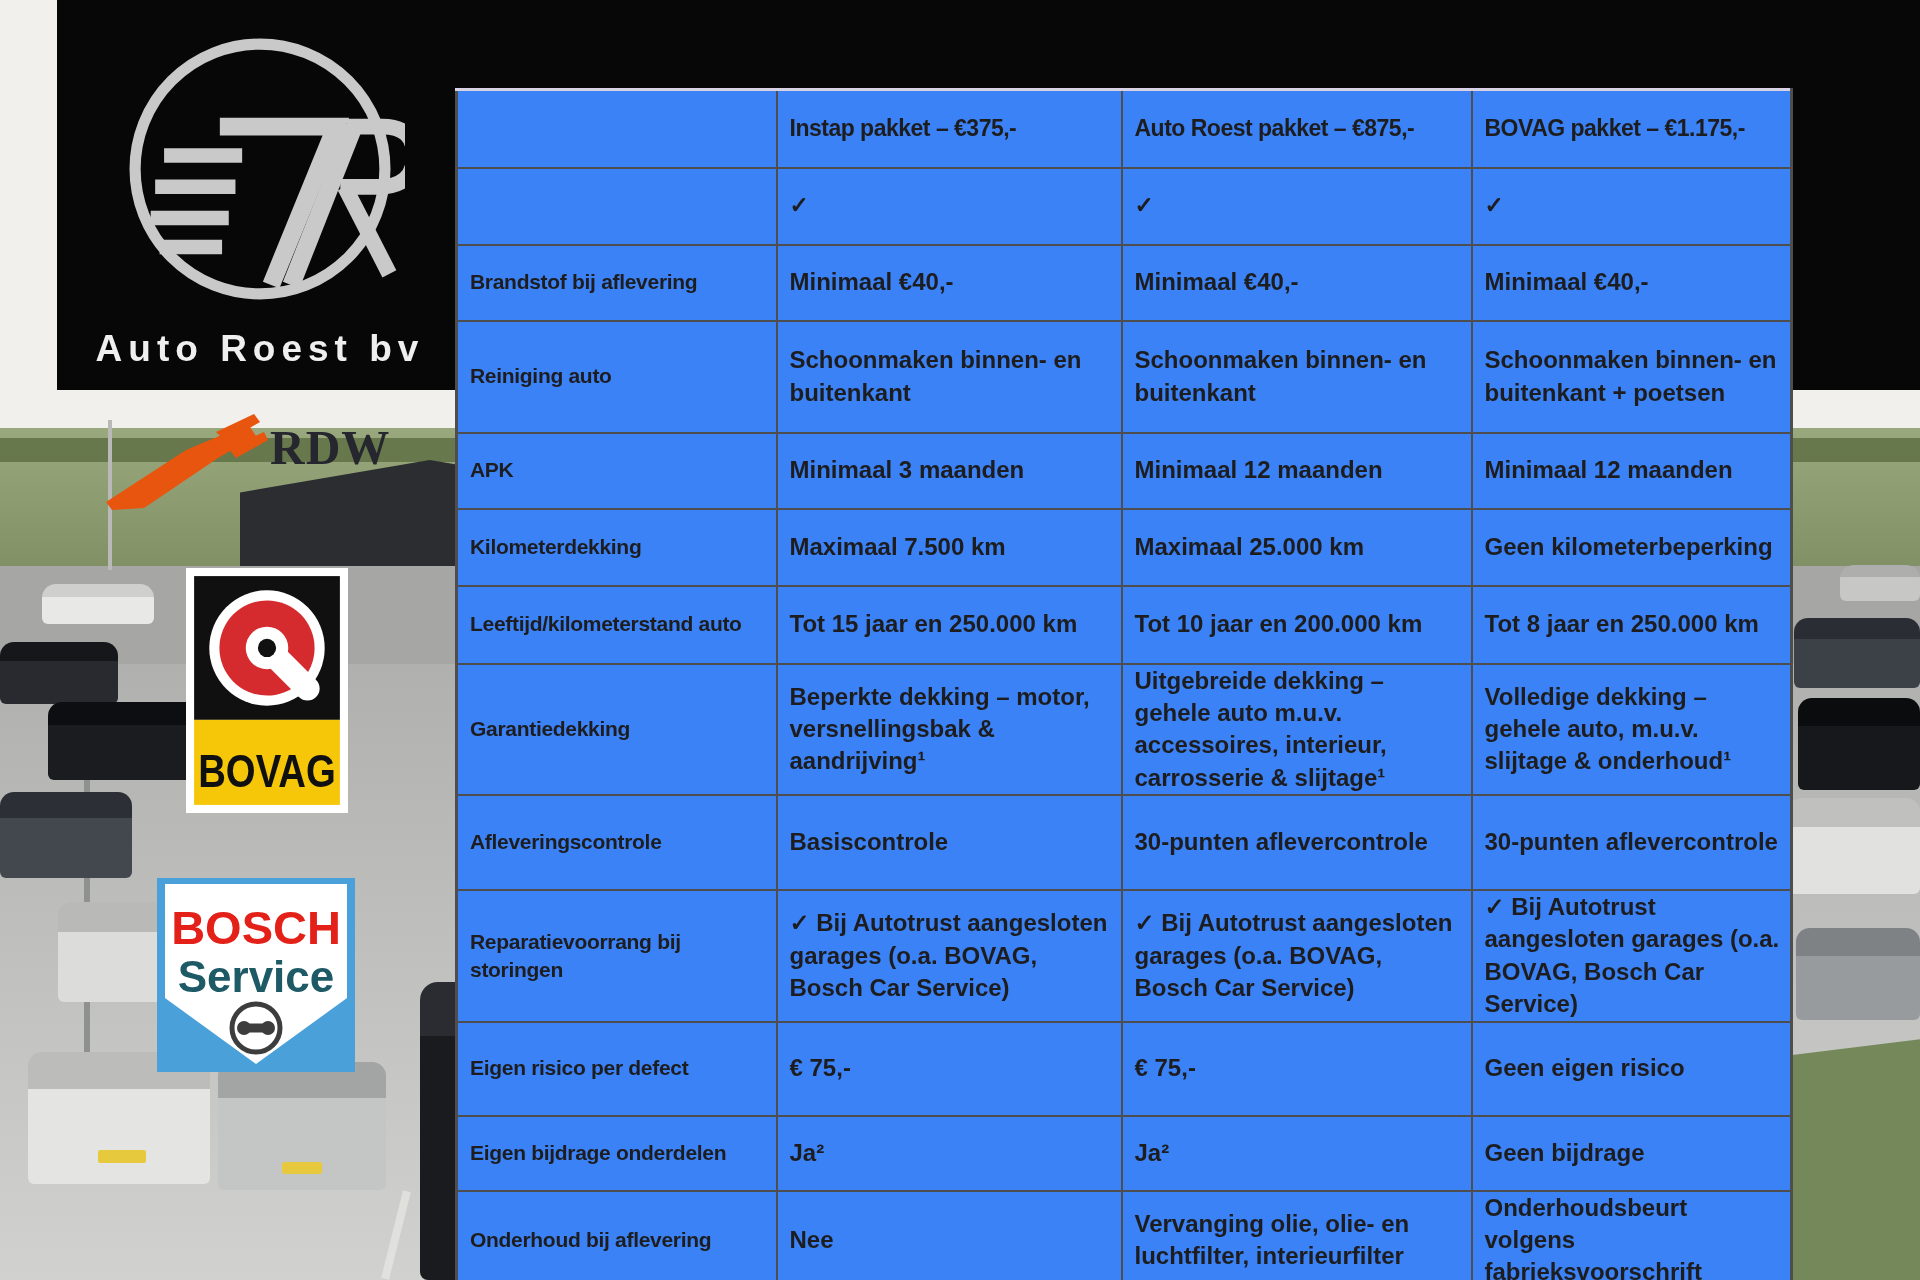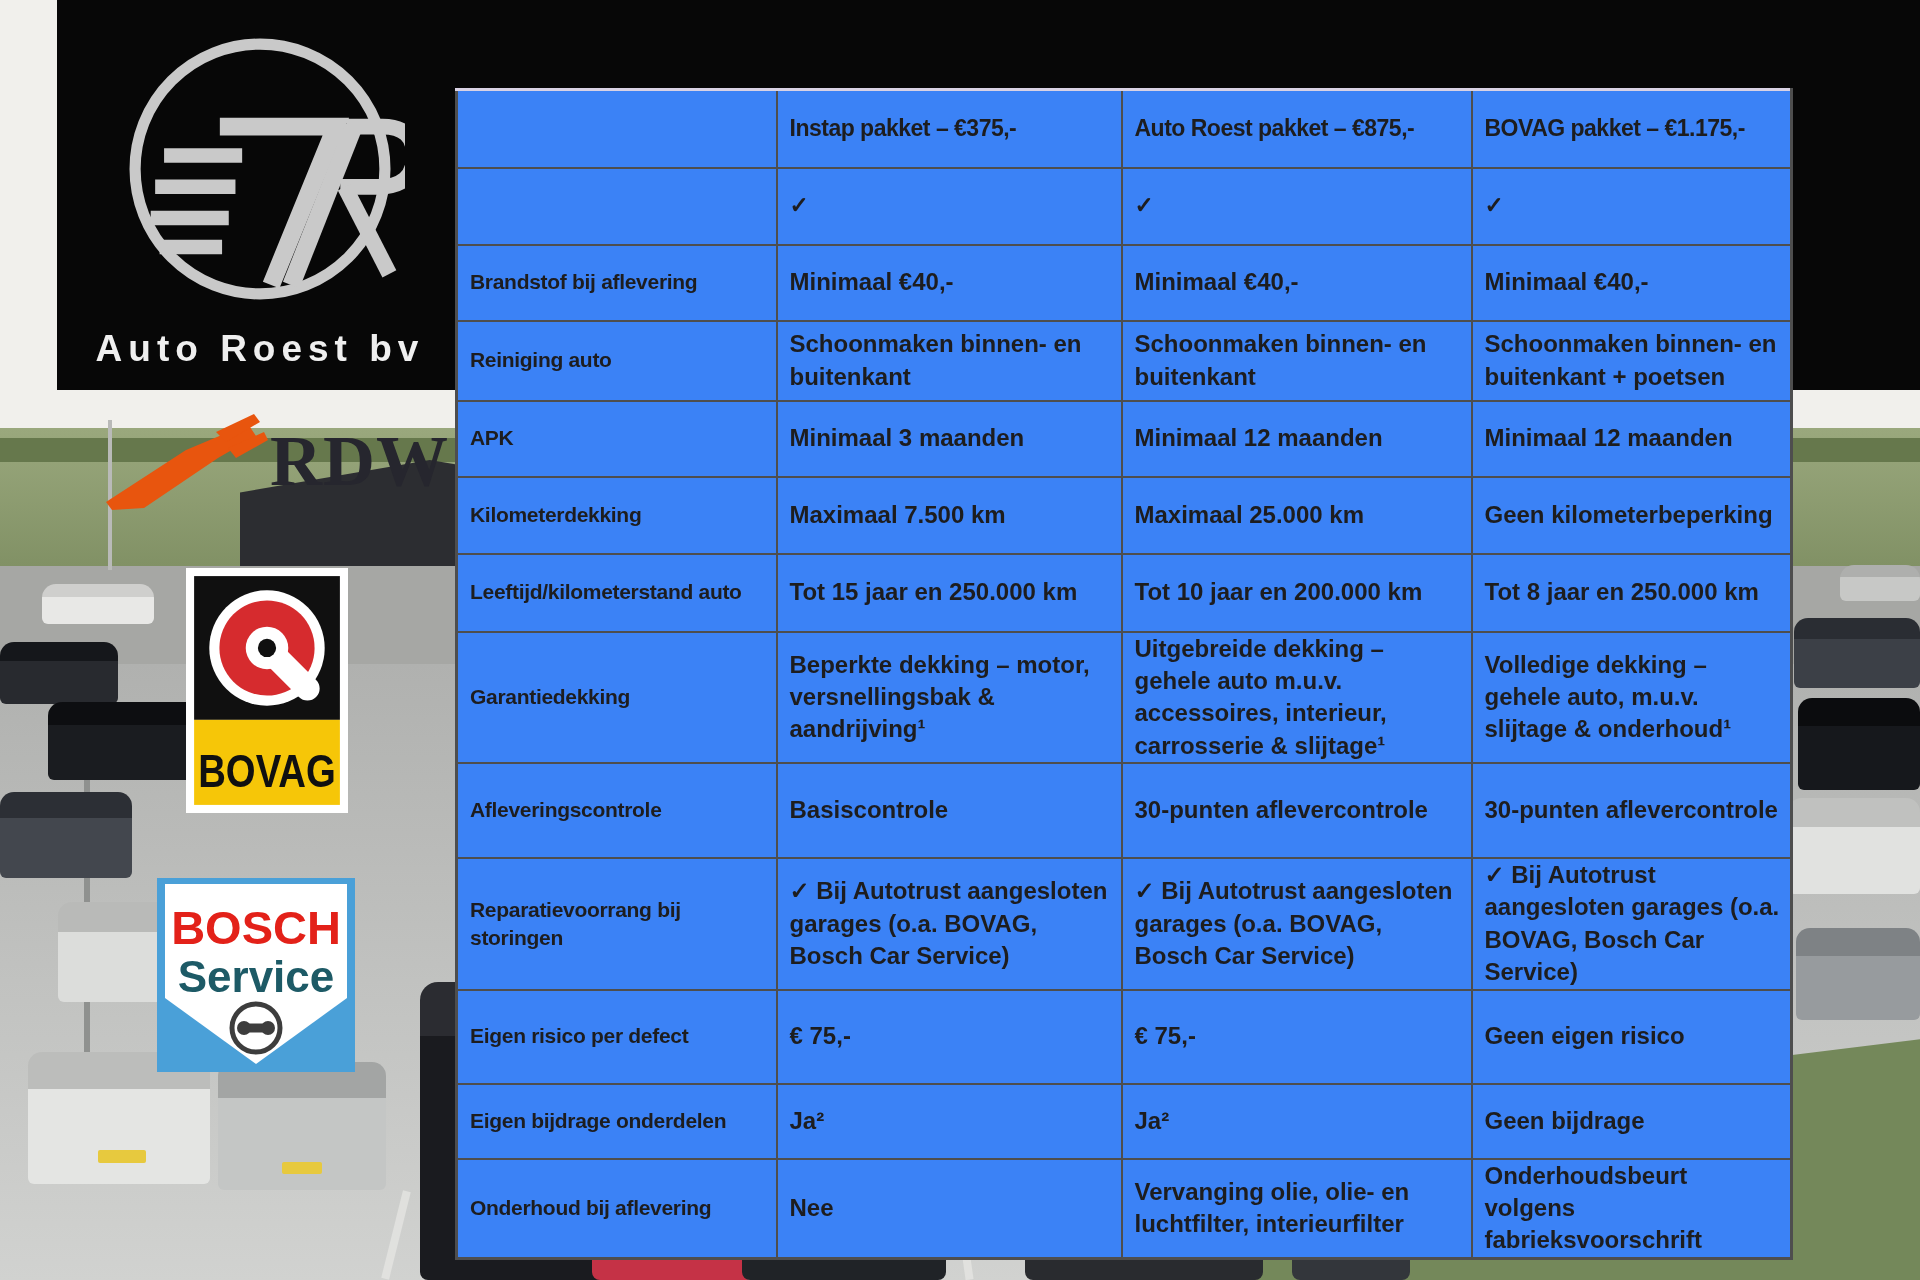--- a/index.html
+++ b/index.html
@@ -33,21 +33,21 @@
   
   .ar-logo{position:absolute;left:70px;top:10px;width:380px;height:375px;}
   .ar-logo svg{position:absolute;left:45px;top:14px;}
   .ar-name{position:absolute;left:0;top:318px;width:380px;text-align:center;
            color:#efefef;font-size:37px;font-weight:bold;letter-spacing:6px;white-space:nowrap;}
 
   
   .rdw{position:absolute;left:100px;top:402px;width:310px;height:115px;}
   .rdw svg{position:absolute;left:0;top:8px;}
   .rdw-text{position:absolute;left:170px;top:18px;font-family:"Liberation Serif",serif;
-            font-weight:bold;font-size:72px;color:#26262e;letter-spacing:1px;}
+            font-weight:bold;font-size:48px;color:#26262e;letter-spacing:1px;}
 
   
   .bovag{position:absolute;left:170px;top:568px;width:162px;height:245px;margin-left:16px;}
 
   
   .bosch{position:absolute;left:157px;top:878px;width:198px;height:194px;background:#4aa0d8;}
 
   
   table.pakket{position:absolute;left:455px;top:88px;width:1335px;border-collapse:collapse;
                table-layout:fixed;background:#3b82f6;
@@ -58,21 +58,21 @@
   table.pakket col.c3{width:320px}
   table.pakket th,table.pakket td{border:2px solid #4e4e4e;vertical-align:middle;
         color:#1d1d1f;text-align:left;padding:0 10px 0 12px;}
   table.pakket th{font-size:23px;font-weight:bold;letter-spacing:-0.5px;white-space:nowrap;overflow:hidden;}
   table.pakket td{font-size:24px;font-weight:bold;line-height:1.35;}
   table.pakket td.lbl{font-size:21px;letter-spacing:-0.3px;}
   table.pakket thead tr{height:78px}
   tbody tr:nth-child(1){height:77px}
   tbody tr:nth-child(1) td{font-size:23px}
   tbody tr:nth-child(2){height:76px}
-  tbody tr:nth-child(3){height:80px}
+  tbody tr:nth-child(3){height:112px}
   tbody tr:nth-child(4){height:76px}
   tbody tr:nth-child(5){height:77px}
   tbody tr:nth-child(6){height:78px}
   tbody tr:nth-child(7){height:71px}
   tbody tr:nth-child(8){height:95px}
   tbody tr:nth-child(9){height:75px}
   tbody tr:nth-child(10){height:94px}
   tbody tr:nth-child(11){height:75px}
   tbody tr:nth-child(12){height:75px}
   tbody tr:nth-child(13){height:64px}

